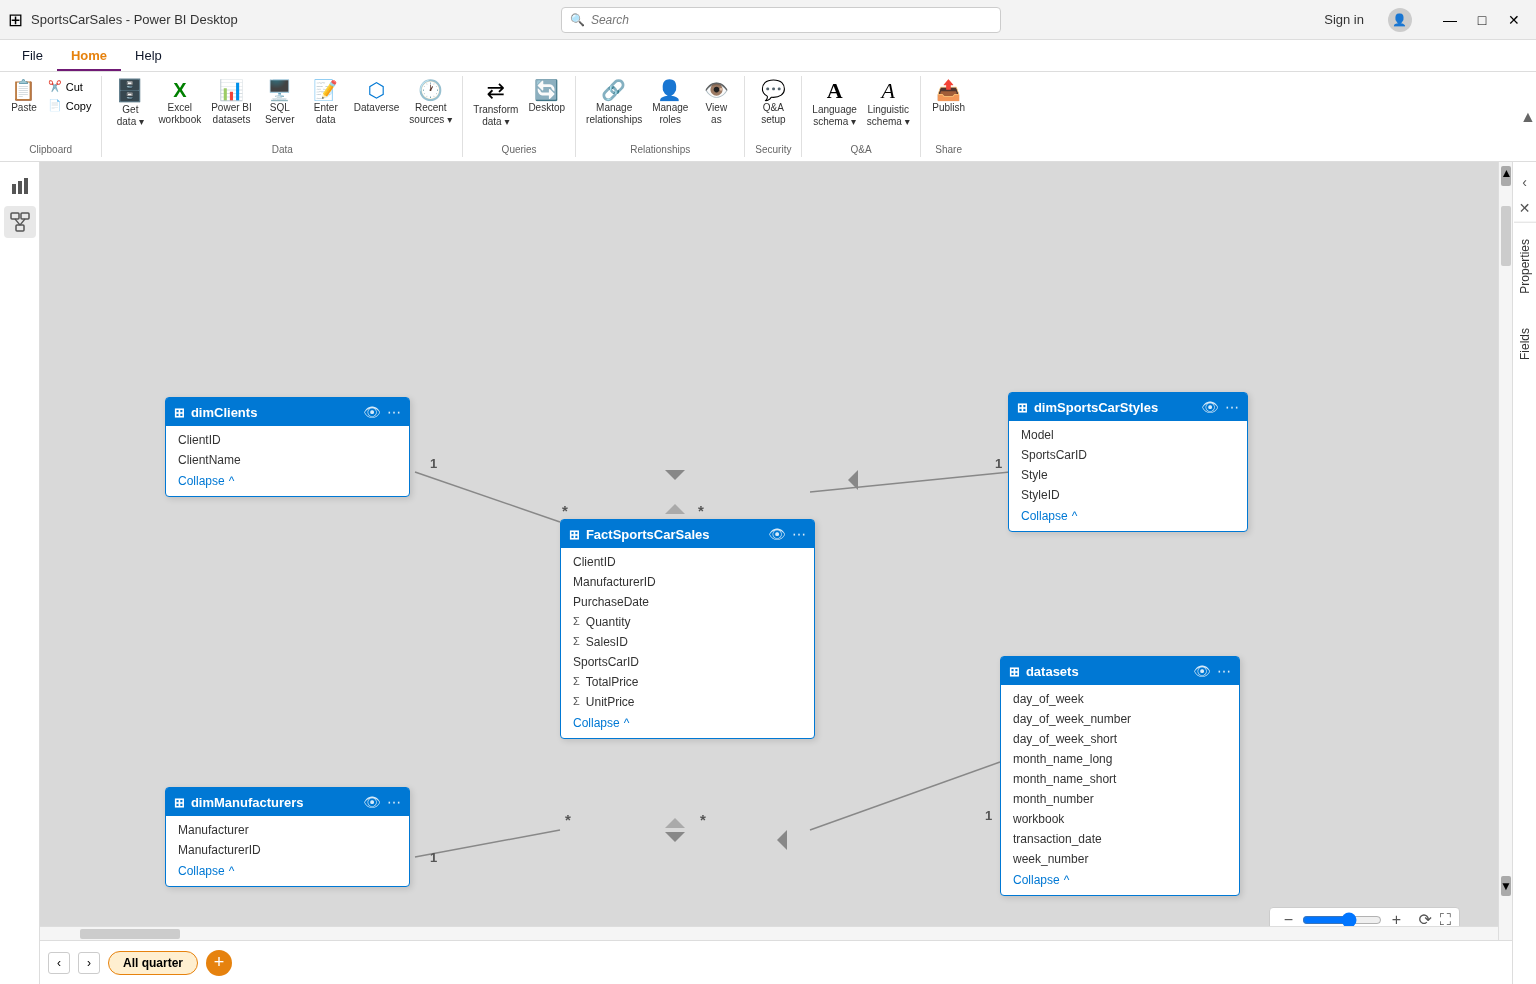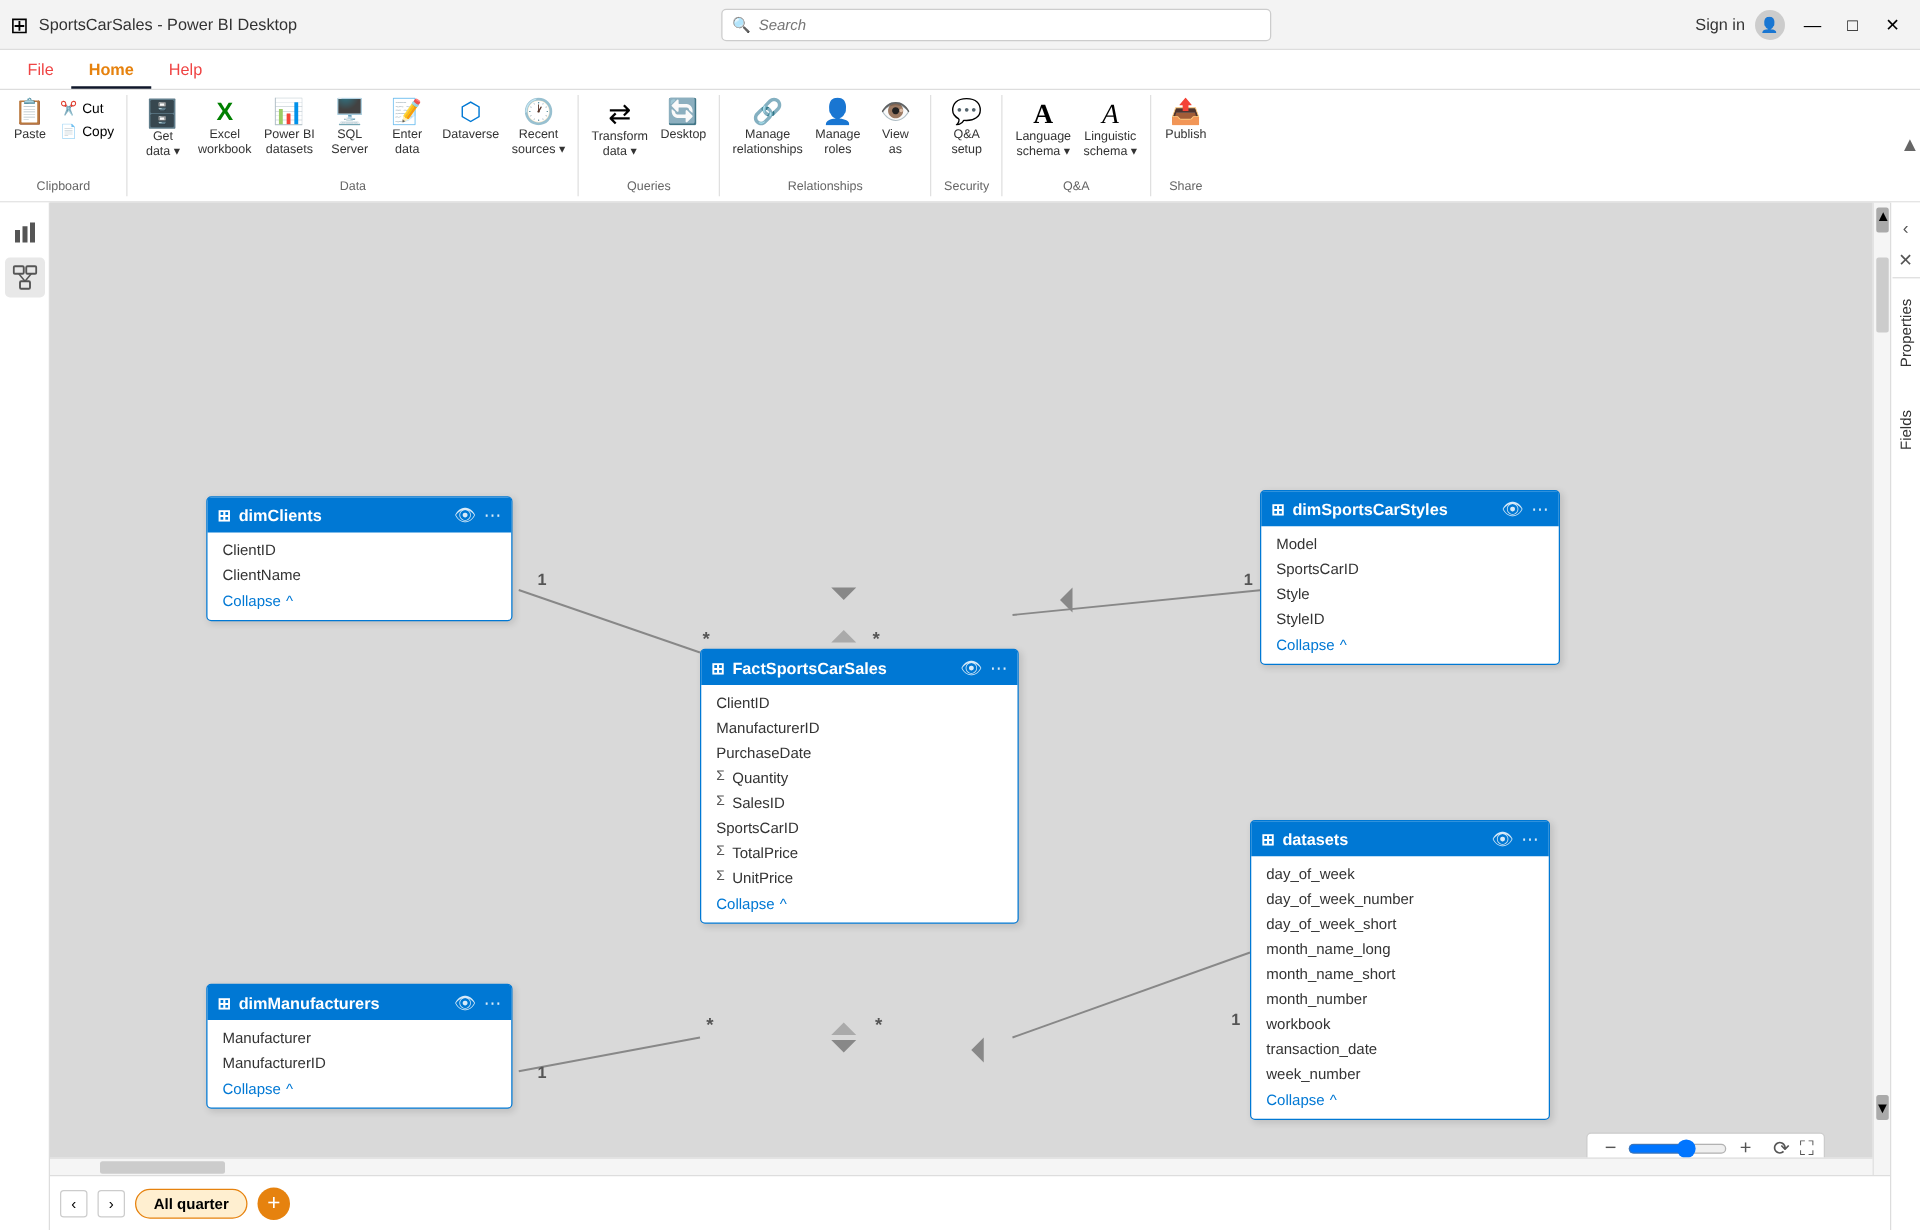--- a/index.html
+++ b/index.html
@@ -10,21 +10,21 @@
       height: 40px;
       background: #f3f3f3;
       display: flex;
       align-items: center;
       justify-content: space-between;
       padding: 0 8px;
       border-bottom: 1px solid #ddd;
     }
     .title-bar-left { display: flex; align-items: center; gap: 8px; }
     .title-bar-center { display: flex; align-items: center; }
-    .title-bar-right { display: flex; align-items: center; gap: 8px; }
+    .title-bar-right { display: flex; align-items: center; gap: 24px; }
     .search-box {
       width: 440px;
       height: 26px;
       border: 1px solid #ccc;
       border-radius: 4px;
       display: flex;
       align-items: center;
       padding: 0 8px;
       background: white;
       gap: 6px;
@@ -46,26 +46,26 @@
       background: white;
       display: flex;
       align-items: flex-end;
       padding: 0 8px;
       border-bottom: 1px solid #ddd;
     }
     .ribbon-tab {
       padding: 6px 14px;
       font-size: 13px;
       cursor: pointer;
-      color: #ef4444;
+      color: #0f172a;
       border-bottom: 2px solid transparent;
     }
     .ribbon-tab.active {
       color: #e6820e;
-      border-bottom: 2px solid #0f172a;
+      border-bottom: 2px solid #701a75;
       font-weight: 600;
     }
 
     
     .ribbon {
       height: 90px;
       background: white;
       display: flex;
       align-items: stretch;
       border-bottom: 1px solid #ddd;

